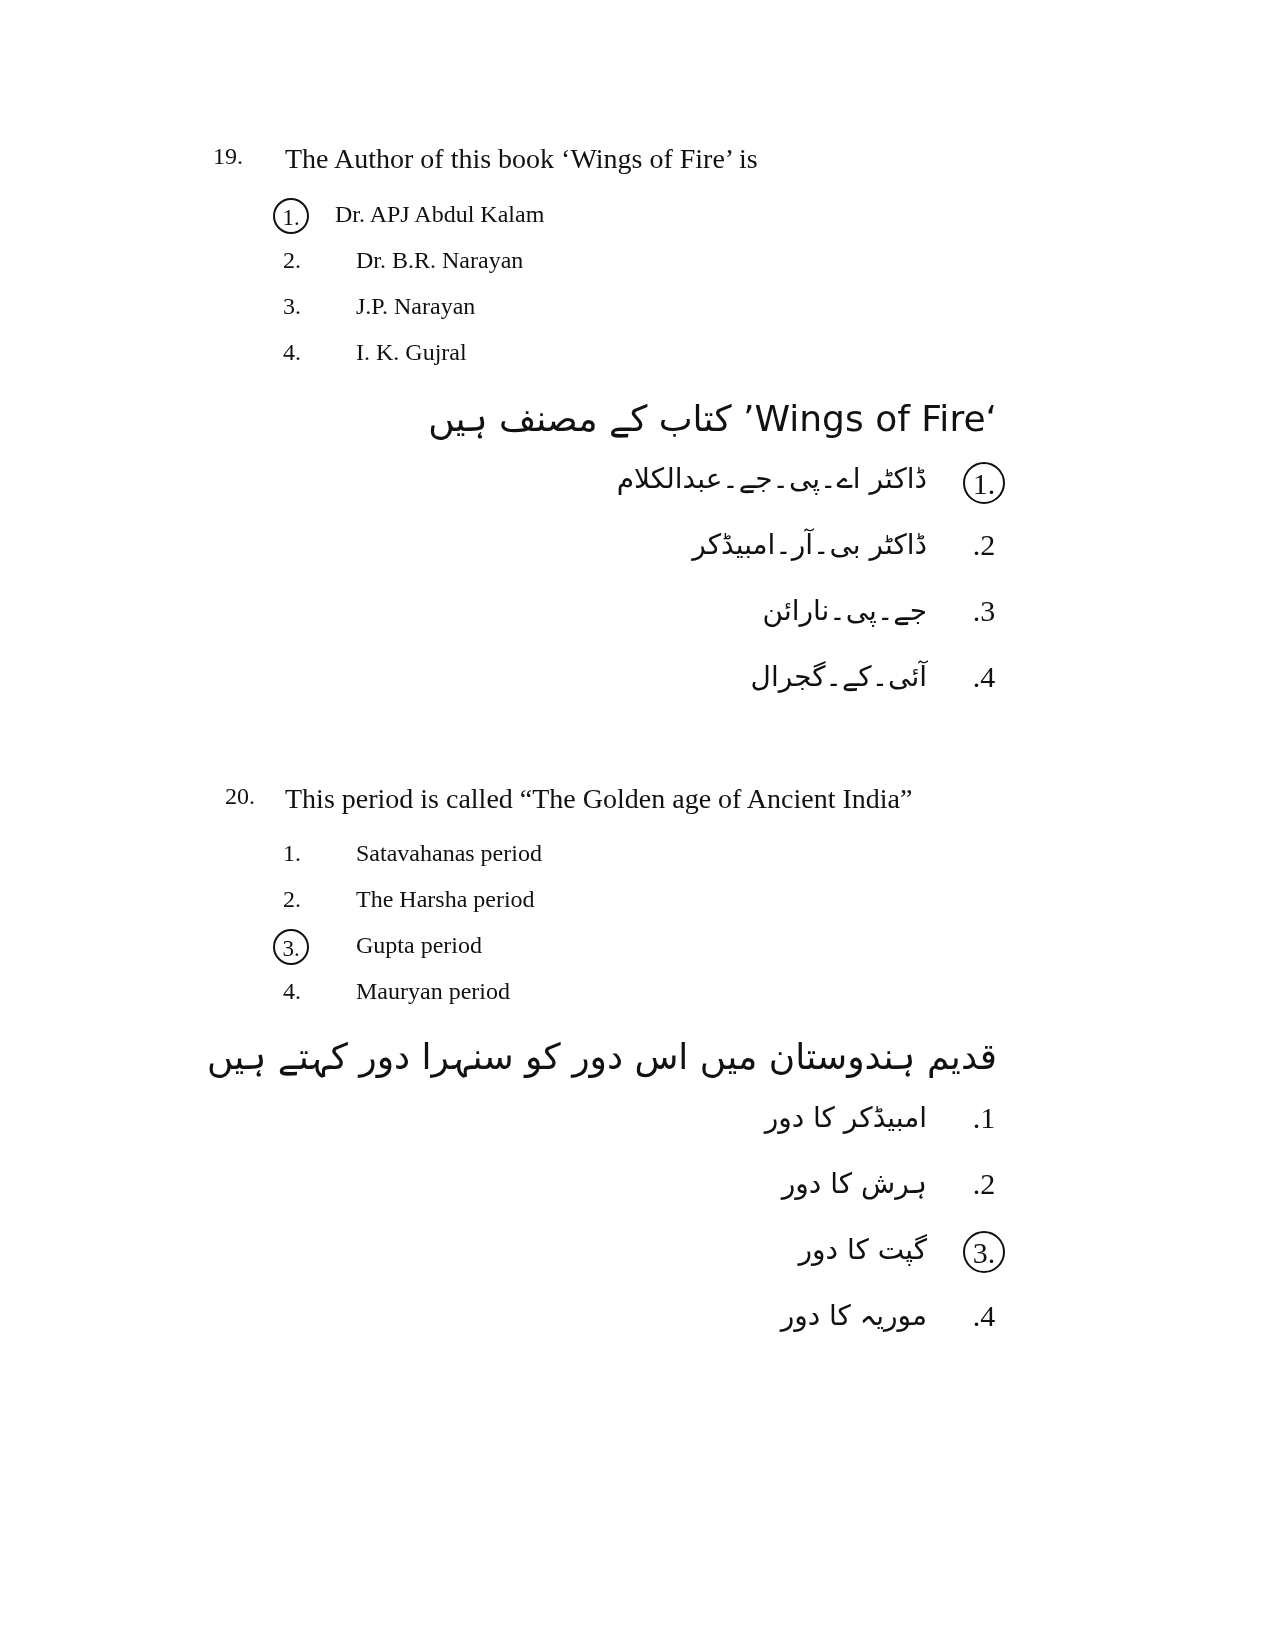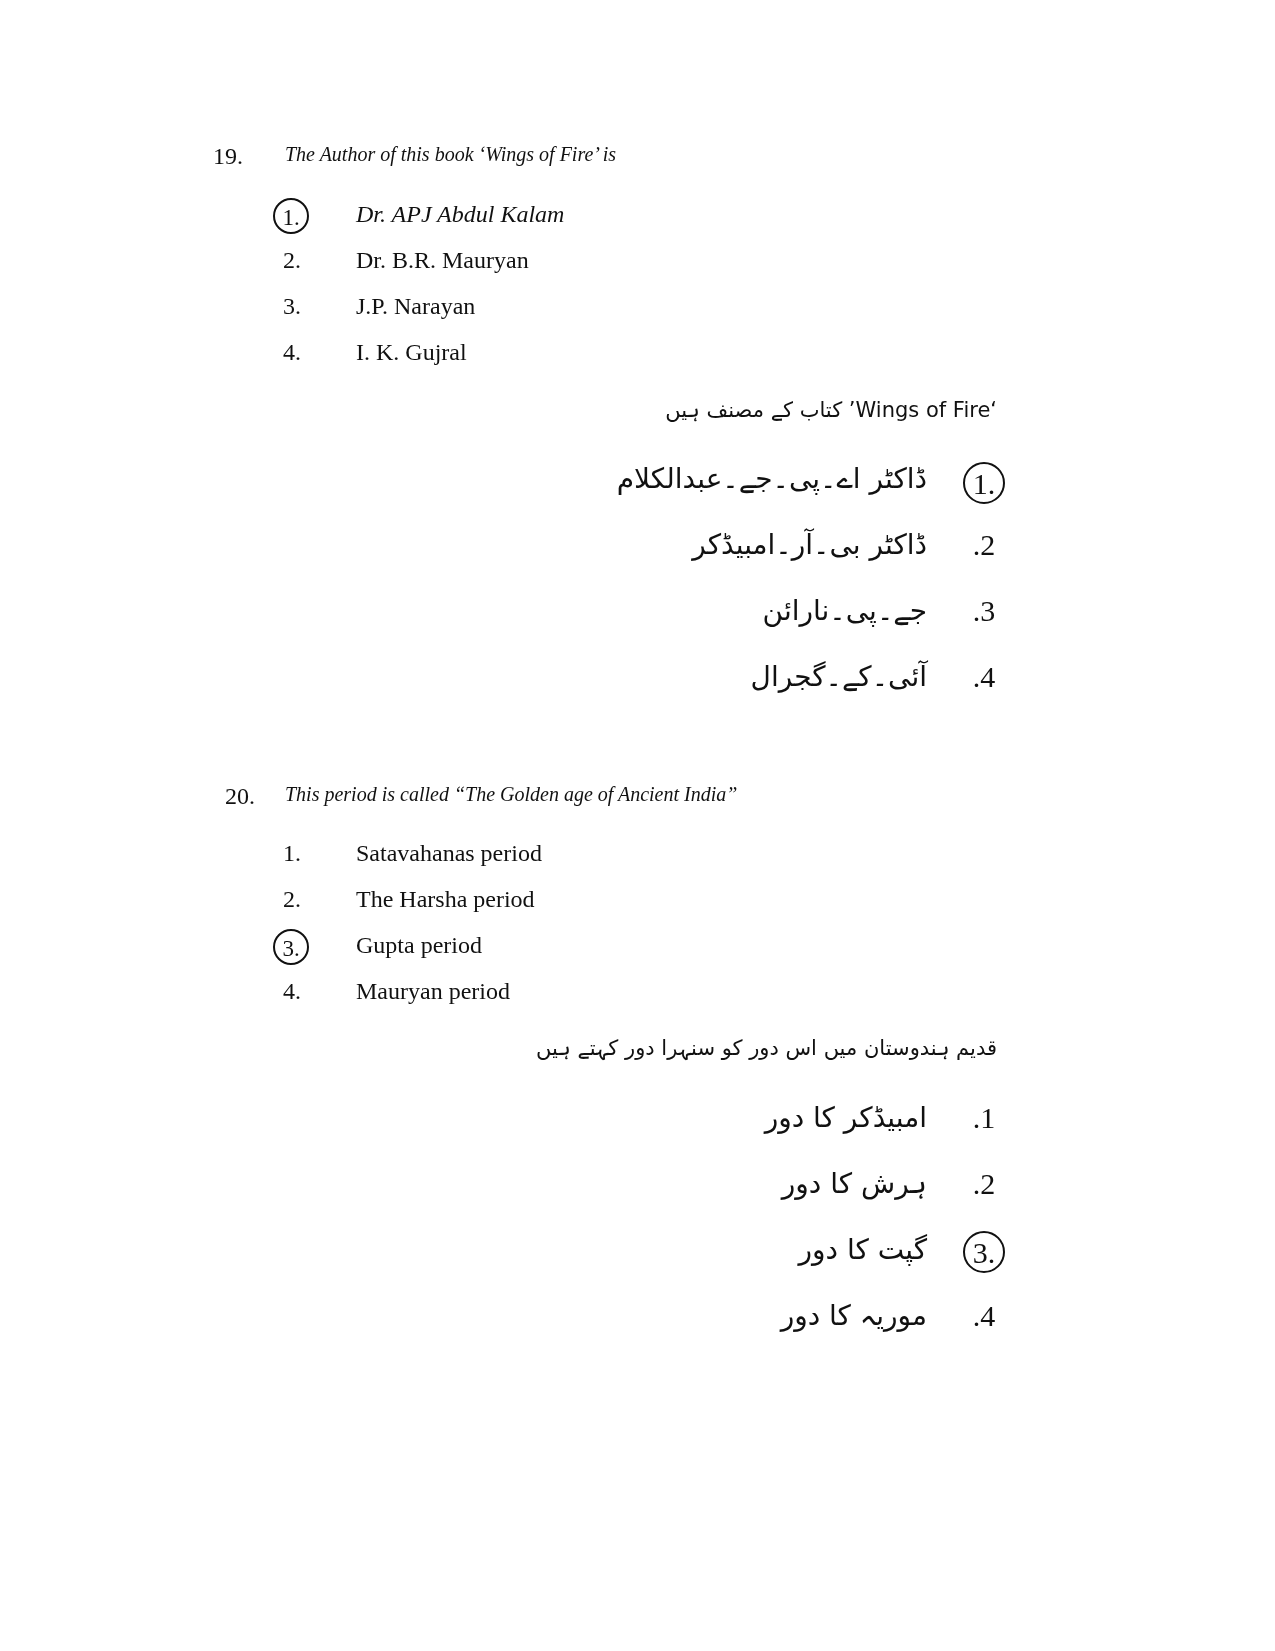--- a/index.html
+++ b/index.html
@@ -1,41 +1,41 @@
 <!DOCTYPE html>
 <html><head>
 <meta charset="utf-8">
 <style>
   html, body { margin:0; padding:0; background:#fff; }
   body { width:1275px; height:1651px; position:relative; overflow:hidden;
          font-family:"Liberation Serif", "DejaVu Serif", serif; color:#111; }
   .abs { position:absolute; white-space:nowrap; }
   .qnum { font-size:24px; }
-  .qtext { font-size:20px;font-style:italic; }
+  .qtext { font-size:28px; }
   .opt-num { font-size:24px; width:40px; text-align:center; }
   .opt-text { font-size:24px; }
   .circled { border:2px solid #111; border-radius:50%; width:36px; height:36px;
              line-height:36px; text-align:center; box-sizing:border-box; font-size:23px; }
   .urdu { direction:rtl; font-size:28px; font-family:"DejaVu Sans", sans-serif; }
   .urdu-num { font-size:30px; width:44px; text-align:center; }
   .urdu-circled { border:2px solid #111; border-radius:50%; width:42px; height:42px;
                   line-height:40px; text-align:center; box-sizing:border-box; font-size:30px; }
-  .urdu-q { font-size:21px; }
+  .urdu-q { font-size:36px; }
 </style>
 </head>
 <body>
 
 <div class="abs qnum" style="left:213px; top:143px;">19.</div>
 <div class="abs qtext" style="left:285px; top:143px;">The Author of this book ‘Wings of Fire’ is</div>
 
 <div class="abs circled" style="left:273px; top:198px;">1.</div>
-<div class="abs opt-text" style="left:356px; top:201px;font-style:italic;">Dr. APJ Abdul Kalam</div>
+<div class="abs opt-text" style="left:335px; top:201px;">Dr. APJ Abdul Kalam</div>
 
 <div class="abs opt-num" style="left:272px; top:247px;">2.</div>
-<div class="abs opt-text" style="left:356px; top:247px;">Dr. B.R. Mauryan</div>
+<div class="abs opt-text" style="left:356px; top:247px;">Dr. B.R. Narayan</div>
 
 <div class="abs opt-num" style="left:272px; top:293px;">3.</div>
 <div class="abs opt-text" style="left:356px; top:293px;">J.P. Narayan</div>
 
 <div class="abs opt-num" style="left:272px; top:339px;">4.</div>
 <div class="abs opt-text" style="left:356px; top:339px;">I. K. Gujral</div>
 
 <div class="abs urdu urdu-q" style="right:278px; top:398px;">‘Wings of Fire’ کتاب کے مصنف ہیں</div>
 
 <div class="abs urdu-circled" style="left:963px; top:462px;">1.</div>

